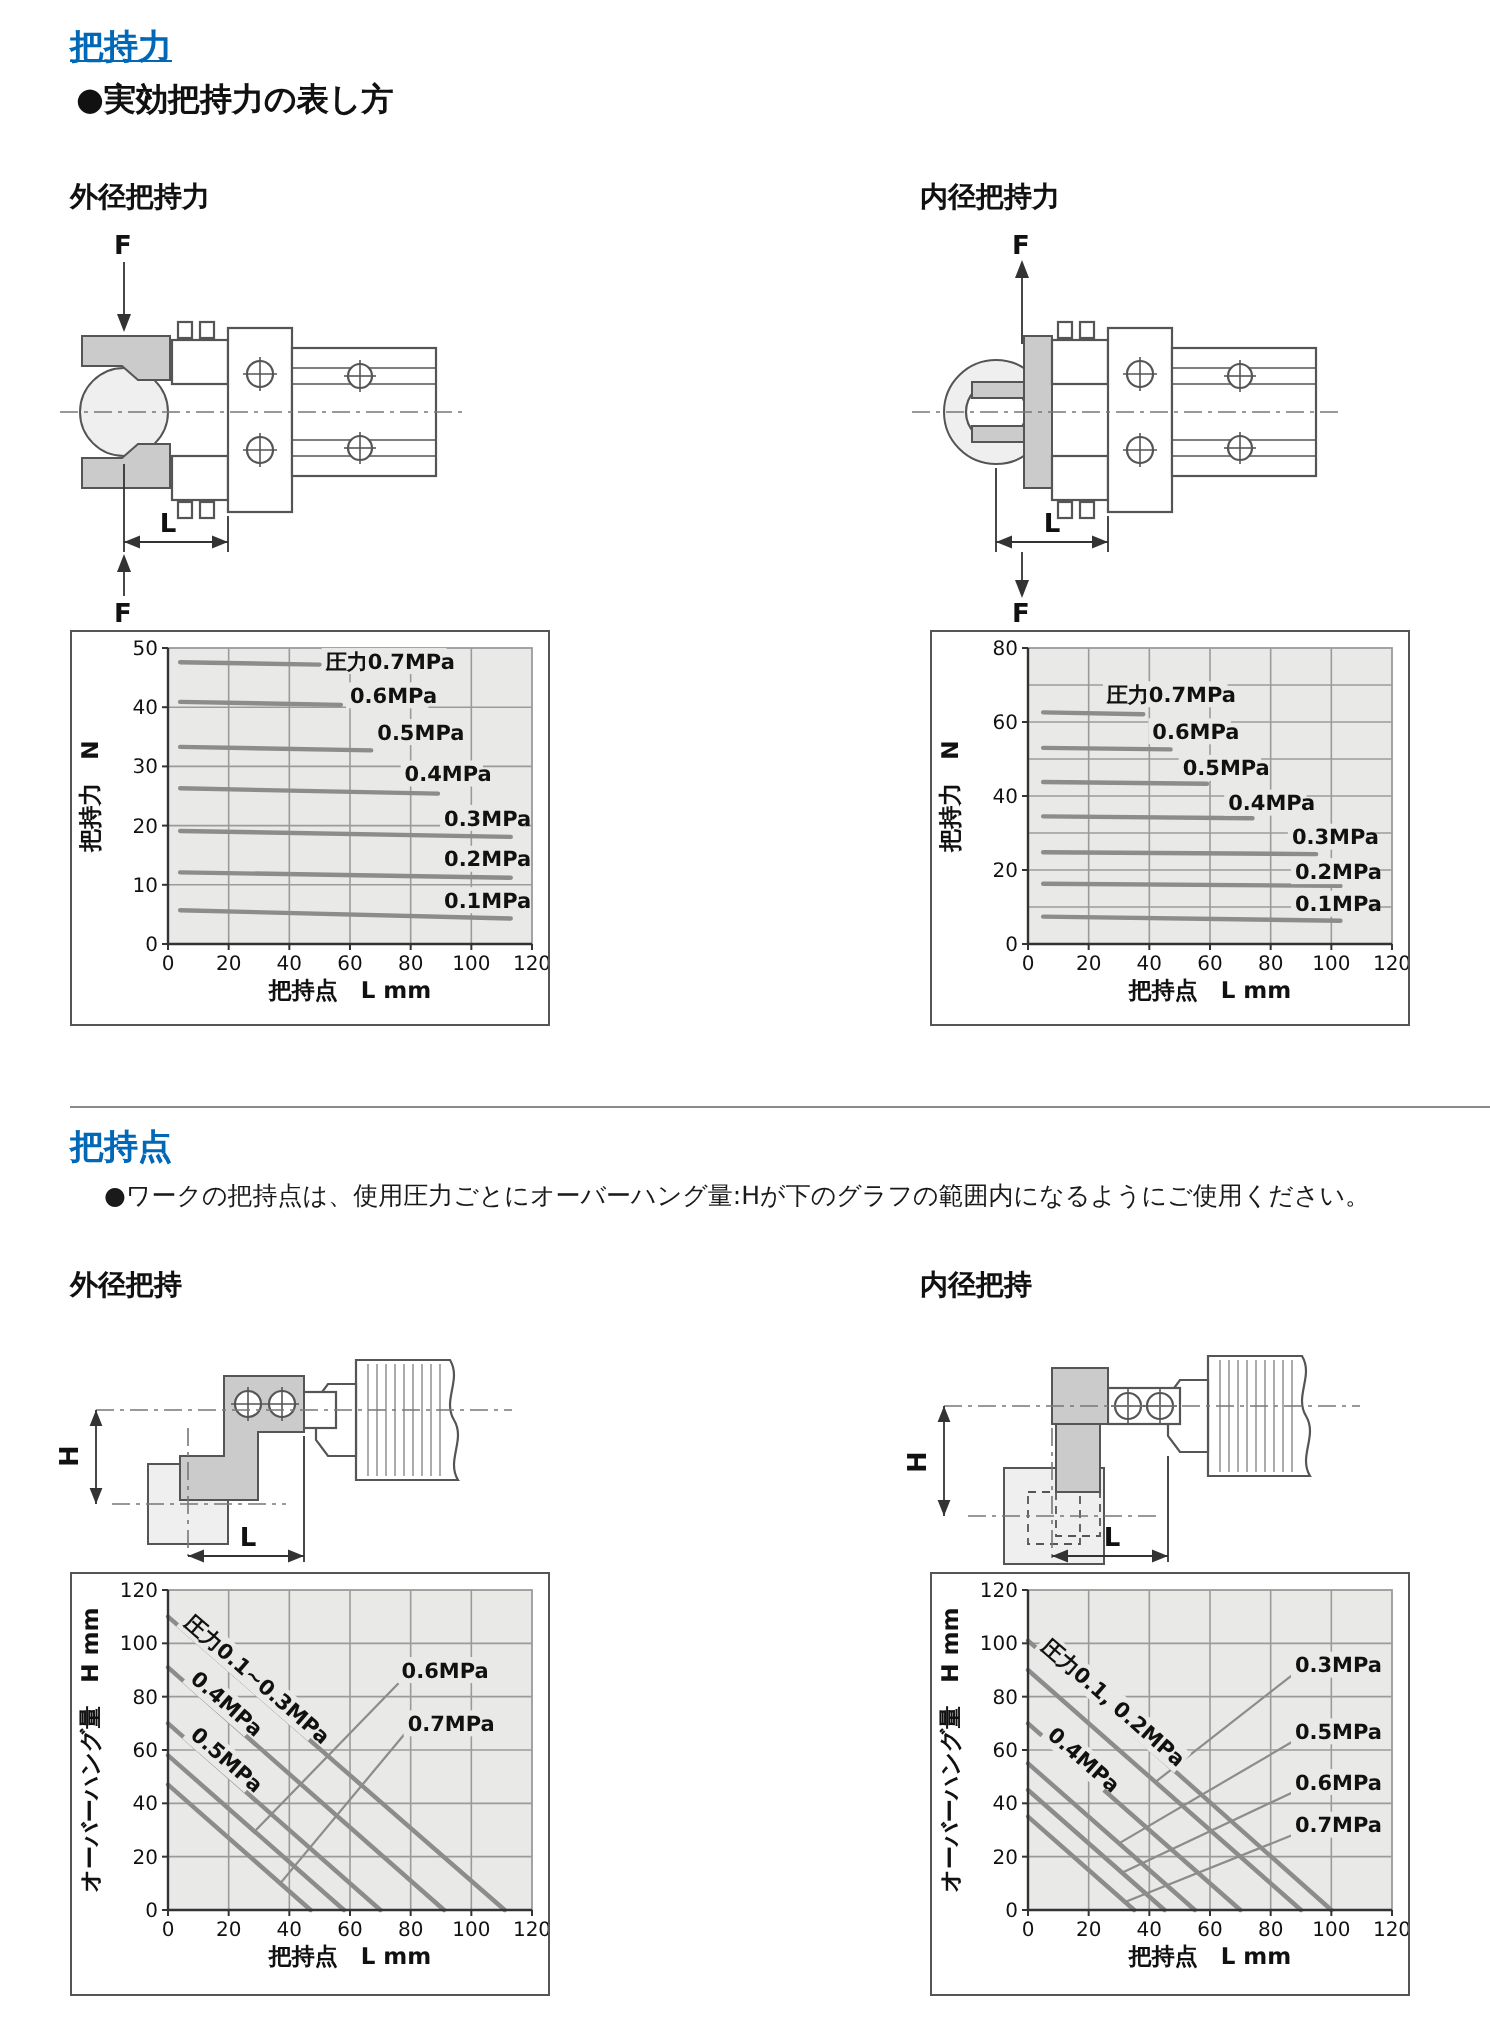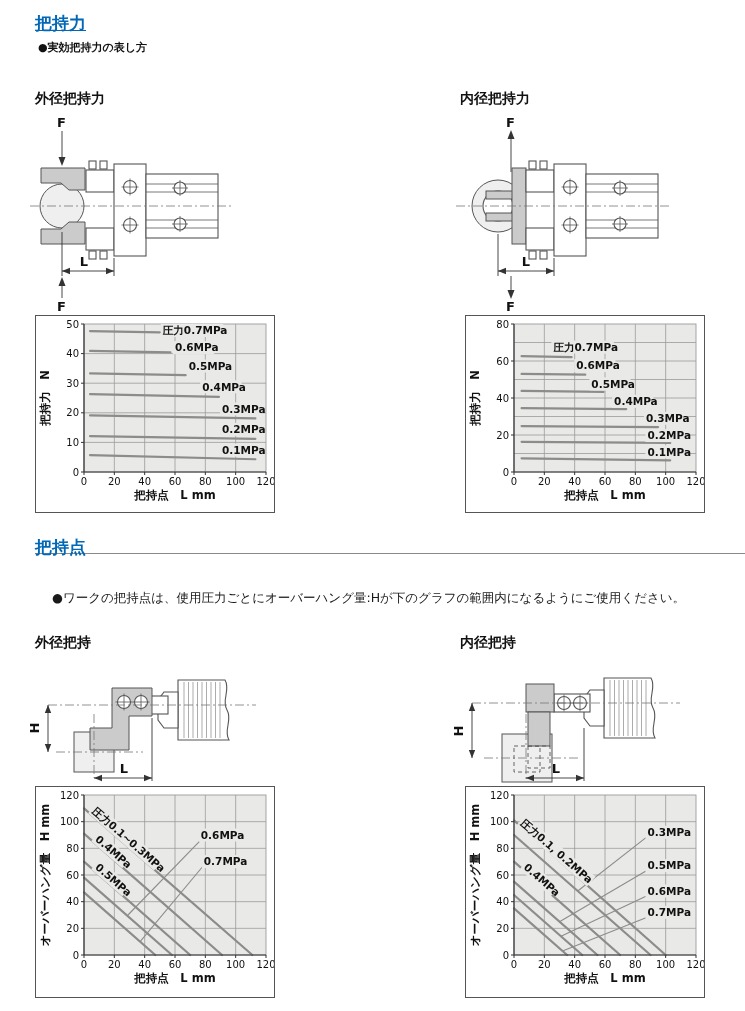--- a/index.html
+++ b/index.html
@@ -1,19 +1,19 @@
 <!DOCTYPE html>
 <html><head>
 <meta charset="utf-8">
 <style>
   html,body{margin:0;padding:0;background:#fff;}
   .page{position:relative;width:745px;height:1011px;background:#ffffff;
         font-family:"DejaVu Sans","Liberation Sans",sans-serif;color:#1a1a1a;overflow:hidden;}
   .sec-title{position:absolute;font-size:17px;font-weight:bold;color:#0068b7;}
-  .bullet-head{position:absolute;font-size:11px;font-weight:bold;color:#111;}
+  .bullet-head{position:absolute;font-size:16px;font-weight:bold;color:#111;}
   .body-line{position:absolute;font-size:12.5px;color:#1a1a1a;white-space:nowrap;}
   .col-head{position:absolute;font-size:14px;font-weight:bold;color:#111;}
   .divider{position:absolute;height:0;border-top:1.4px solid #8a8a8a;}
   .chartbox{position:absolute;width:240px;border:1px solid #555;background:#fff;box-sizing:border-box;}
   .diag{position:absolute;}
   .thin{stroke:#555;stroke-width:0.8;fill:none;}
   .fillw{fill:#fff;stroke:#555;stroke-width:1.1;}
   .fillg{fill:#cbcbcb;stroke:#555;stroke-width:1;}
   .filll{fill:#efefef;stroke:#555;stroke-width:1;}
   .cl{stroke:#777;stroke-width:0.8;stroke-dasharray:9 3 2 3;fill:none;}
@@ -278,21 +278,21 @@
         <text x="181.46666666666667" y="123.355" font-size="10.5" font-weight="600" fill="#111111">0.2MPa</text>
         <rect x="179.46666666666667" y="129.335" width="41.2" height="13" fill="#e9e9e7"></rect>
         <text x="181.46666666666667" y="139.63500000000002" font-size="10.5" font-weight="600" fill="#111111">0.1MPa</text>
         <text x="139" y="183" text-anchor="middle" font-size="11.5" font-weight="600" fill="#111111">把持点　L mm</text>
         <g transform="translate(13,82) rotate(-90)">
           <text x="0" y="0" text-anchor="middle" font-size="11.5" font-weight="600" fill="#111111">把持力　N</text>
         </g>
       </svg></div>
 
   <div class="divider" style="left:35px;top:553px;width:710px;"></div>
-  <div class="sec-title" style="left:35px;top:536px;">把持点</div>
+  <div class="sec-title" style="left:35px;top:562px;">把持点</div>
   <div class="body-line" style="left:52px;top:590px;">●ワークの把持点は、使用圧力ごとにオーバーハング量:Hが下のグラフの範囲内になるようにご使用ください。</div>
 
   <div class="col-head" style="left:35px;top:634px;">外径把持</div>
   <div class="col-head" style="left:460px;top:634px;">内径把持</div>
 
   <svg class="diag" style="left:28px;top:654px;" width="235" height="130" viewBox="0 0 235 130">
     <path class="fillw" d="M150,26 L197,26 C203,36 193,46 199,56 C205,66 195,76 201,86 L150,86 Z"></path>
     <line class="hatch" x1="156" y1="28" x2="156" y2="84"></line>
       <line class="hatch" x1="160.5" y1="28" x2="160.5" y2="84"></line>
     <line class="hatch" x1="165" y1="28" x2="165" y2="84"></line>

